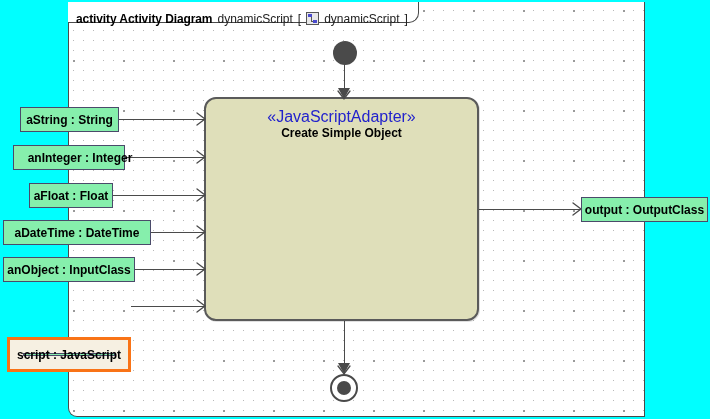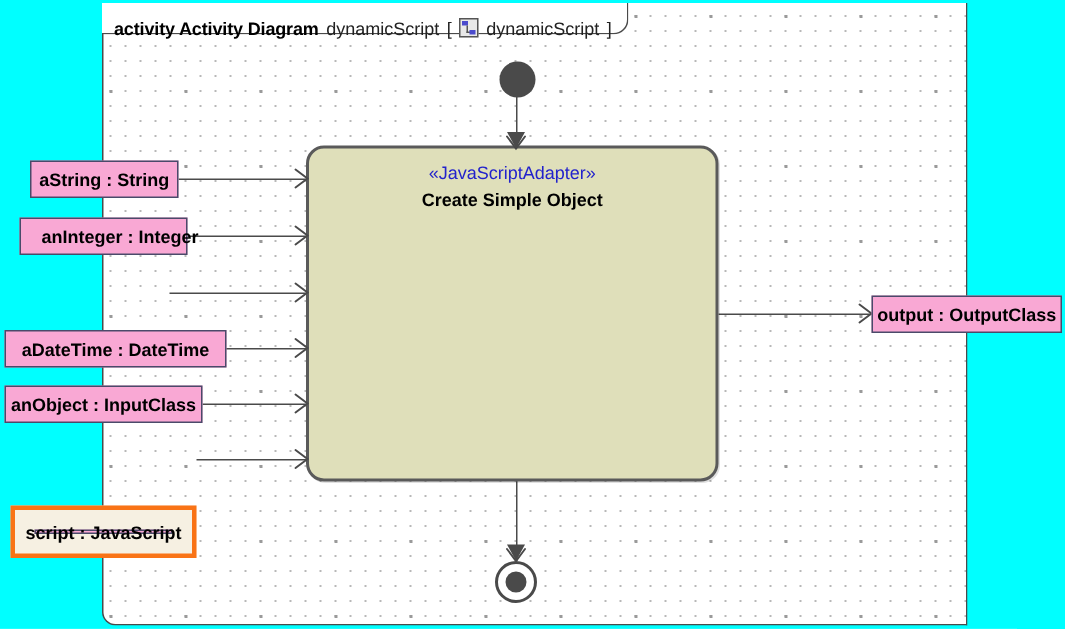--- a/index.html
+++ b/index.html
@@ -107,41 +107,41 @@
     background: #dfdfba;
     box-shadow: 1px 1px 0 rgba(0,0,0,0.12);
     z-index: 6;
   }
   #activity-stereotype {
     position: absolute;
     top: 9px;
     left: 0;
     right: 0;
     text-align: center;
-    font-size: 12px;
+    font-size: 16px;
     color: #2222cc;
   }
   #activity-label {
     position: absolute;
     top: 27px;
     left: 0;
     right: 0;
     text-align: center;
     font-size: 12px;
     font-weight: bold;
     color: #000000;
   }
 
   
   .pin {
     position: absolute;
     box-sizing: border-box;
     height: 25px;
     border: 1px solid #4a4a6a;
-    background: #f9a8d4;
+    background: #86efac;
     display: flex;
     align-items: center;
     justify-content: center;
     font-size: 12px;
     font-weight: bold;
     color: #000;
     white-space: nowrap;
     z-index: 8;
   }
   .pin-sel-wrap {
@@ -261,20 +261,23 @@
   </div>
 
   <div class="pin" style="left:20px; top:107px; width:99px;">
     <span>aString : String</span>
   </div>
 
   <div class="pin" style="left:13px; top:145px; width:112px;padding-left:22px;">
     <span>anInteger : Integer</span>
   </div>
 
+  <div class="pin" style="left:29px; top:183px; width:84px;">
+    <span>aFloat : Float</span>
+  </div>
 
   <div class="pin" style="left:3px; top:220px; width:148px;">
     <span>aDateTime : DateTime</span>
   </div>
 
   <div class="pin" style="left:3px; top:257px; width:132px;">
     <span>anObject : InputClass</span>
   </div>
 
   <div class="pin-sel-wrap" style="left:7px; top:289px; width:124px; height:35px;">

